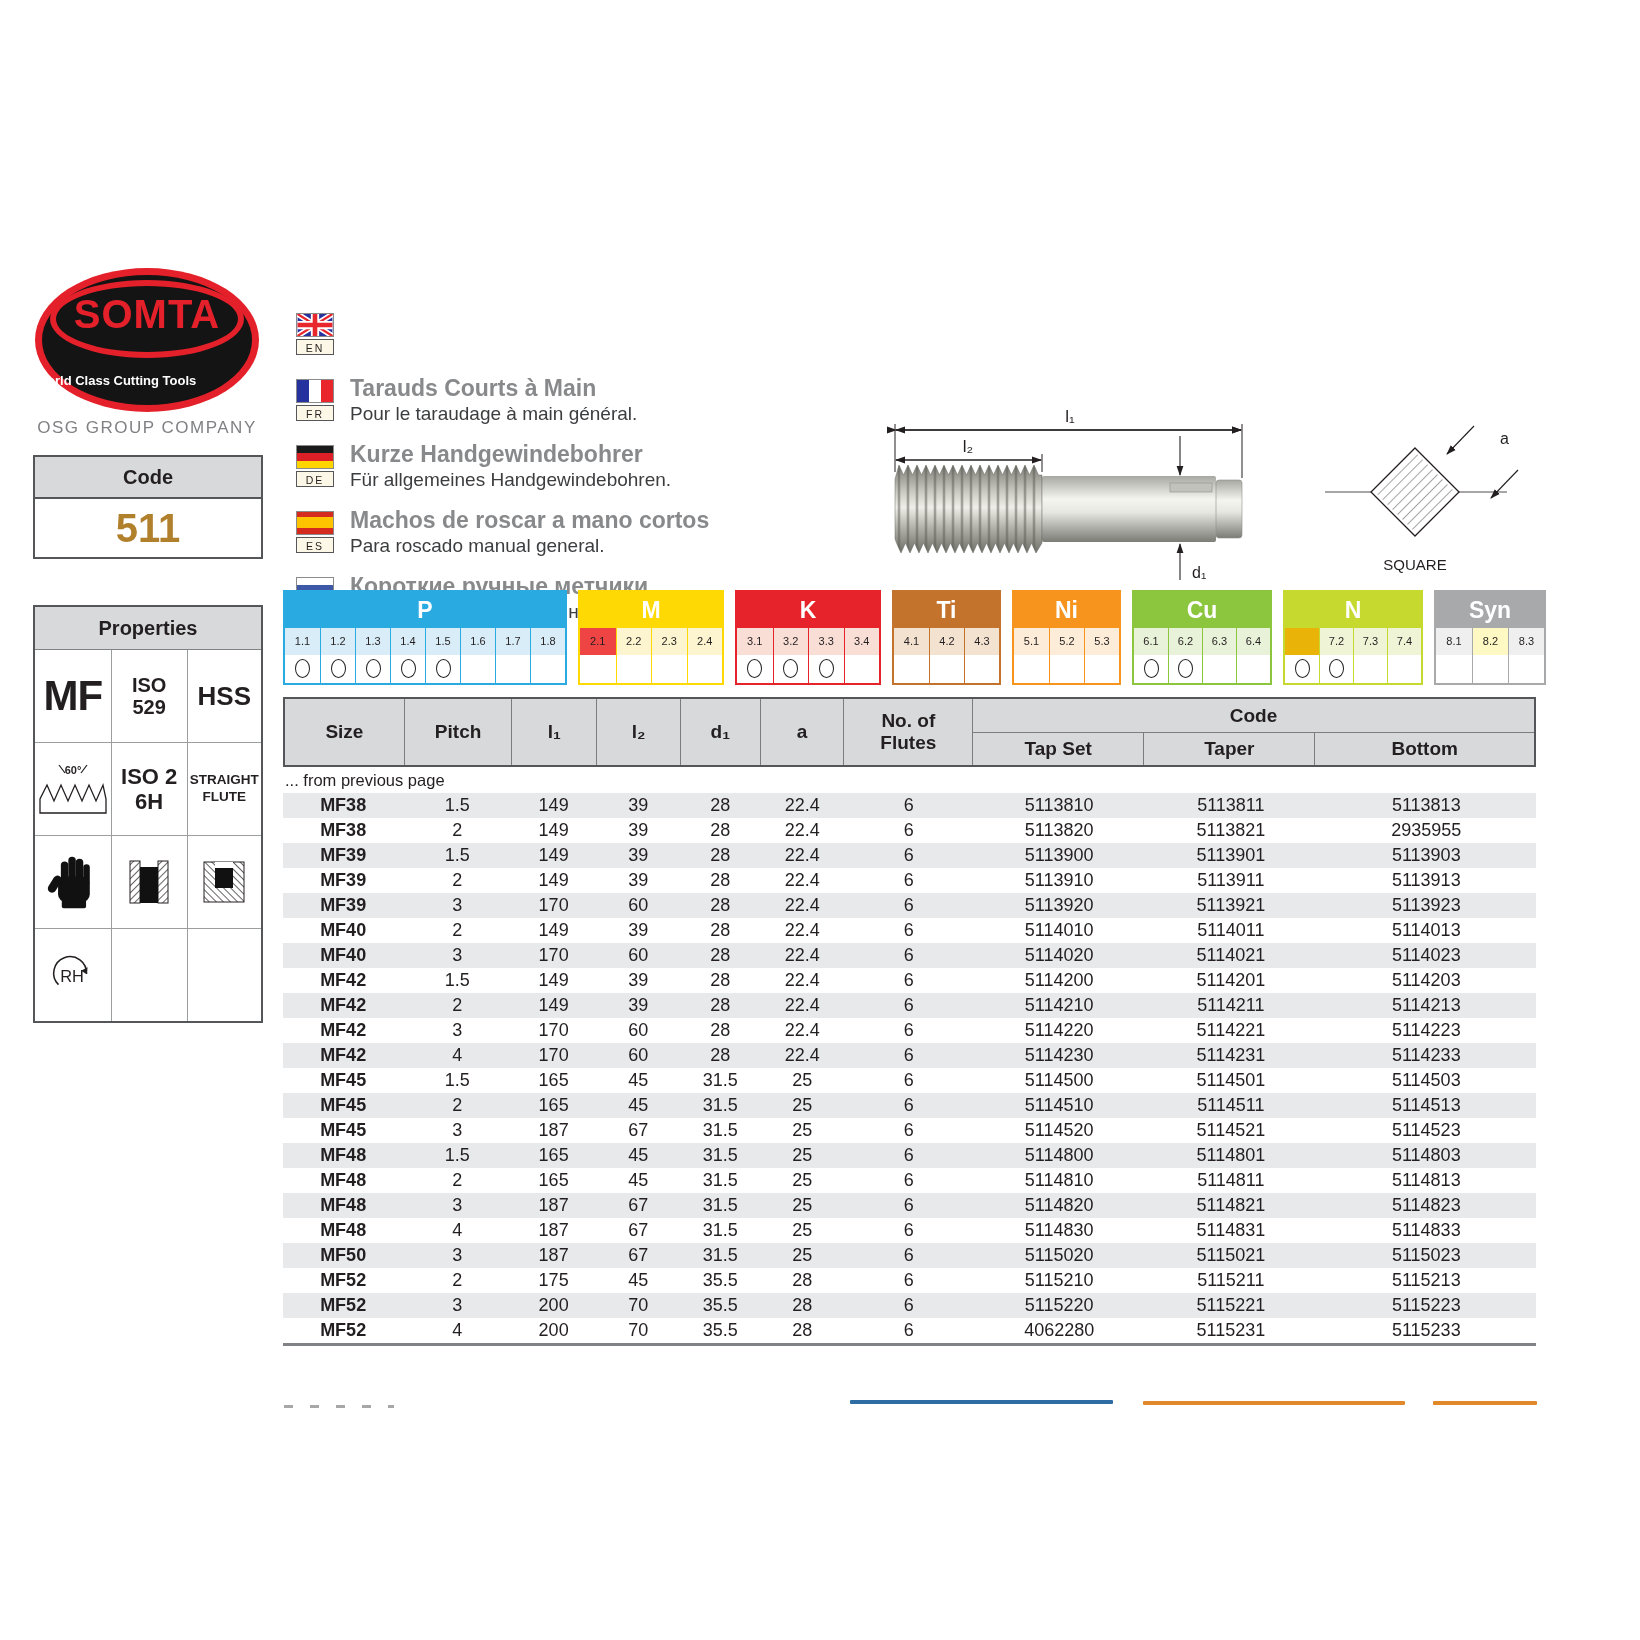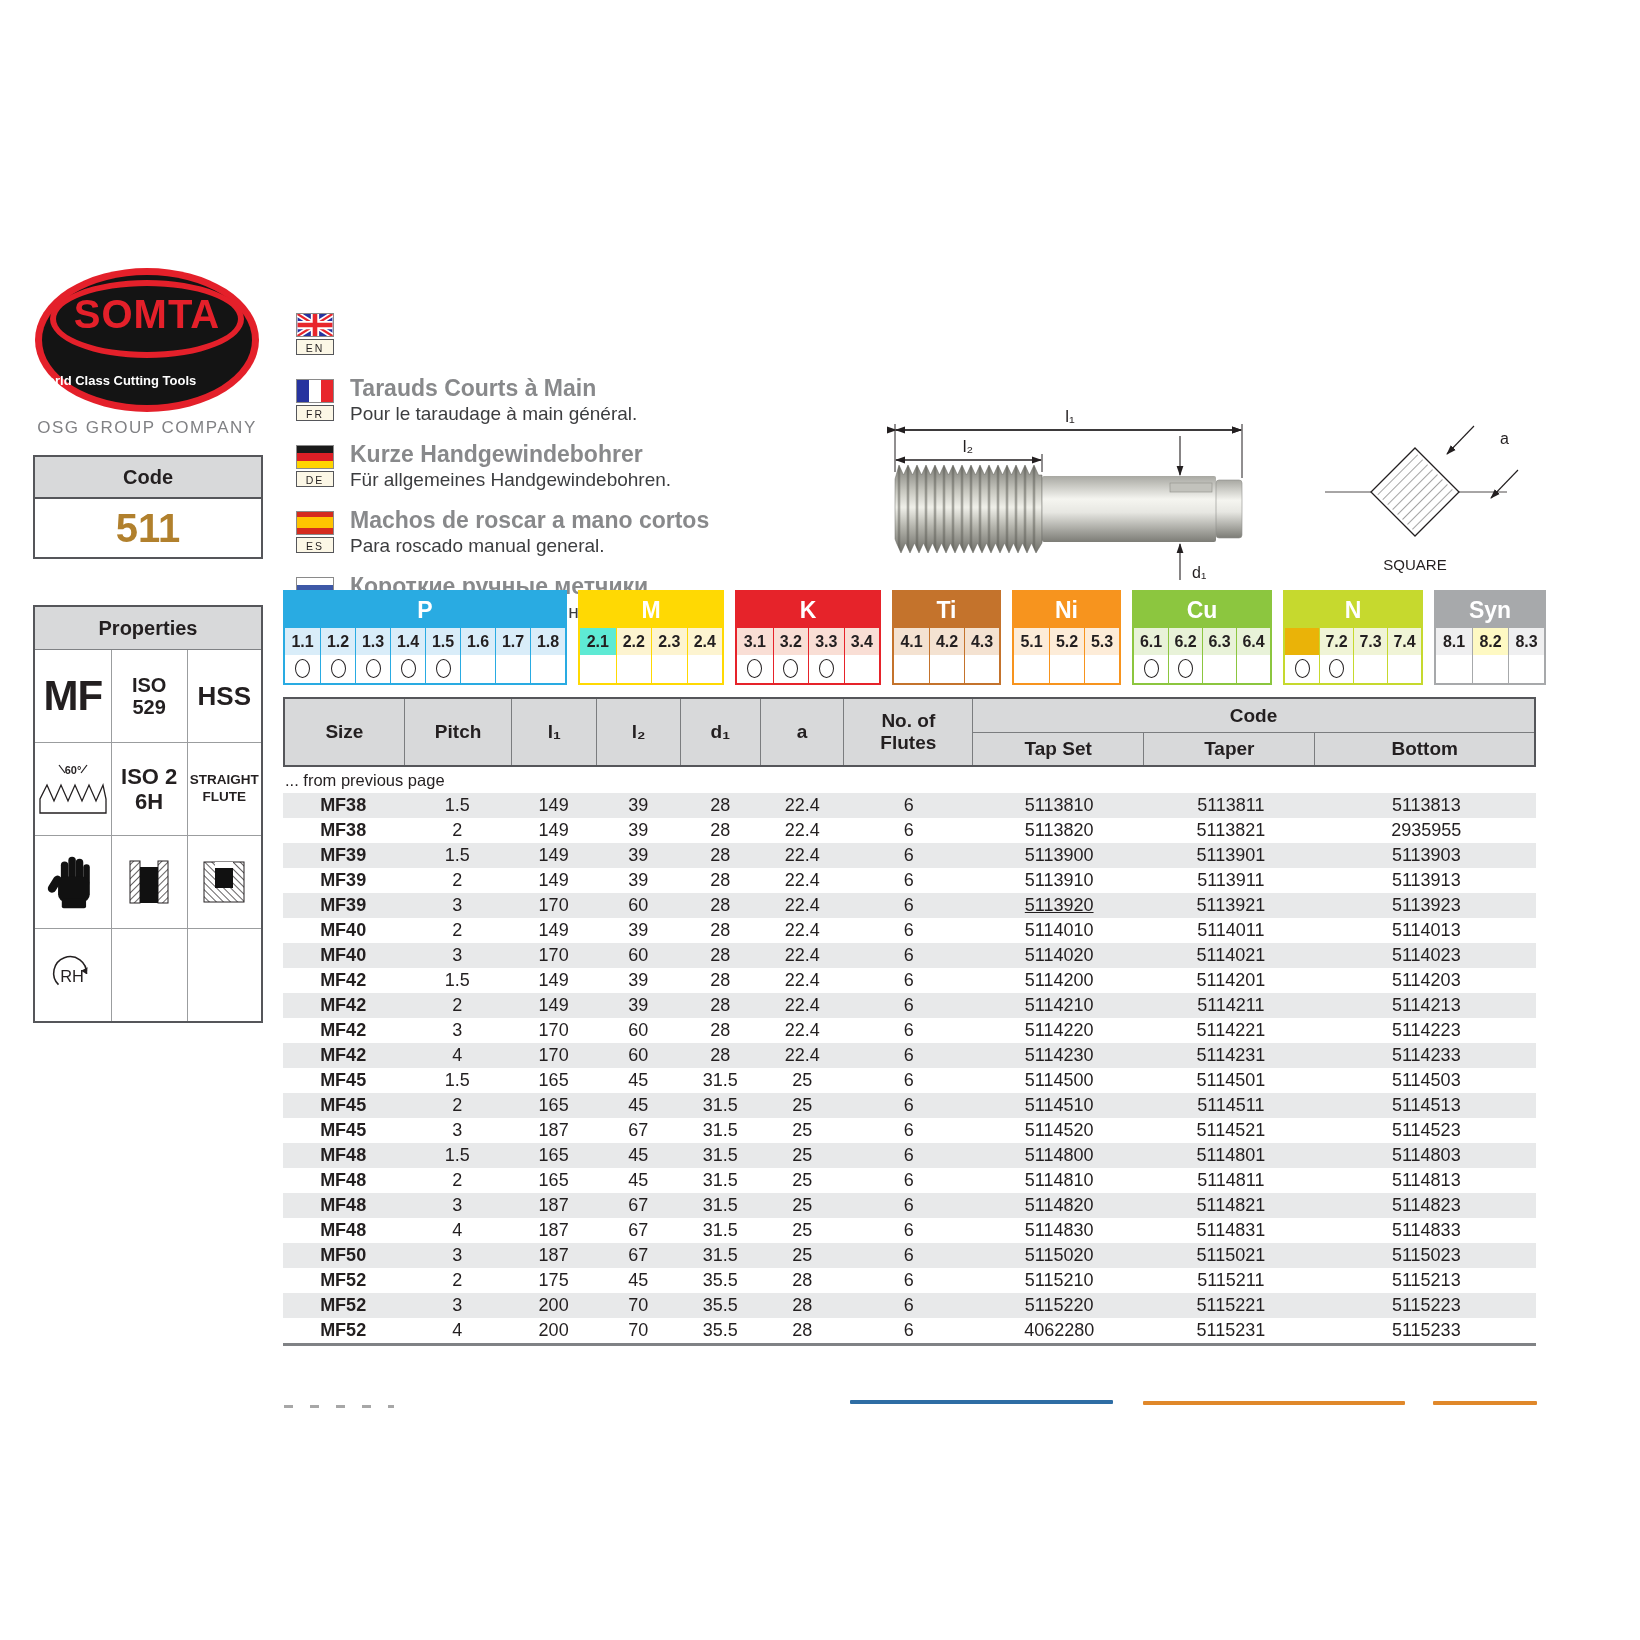--- a/index.html
+++ b/index.html
@@ -44,21 +44,21 @@
   .ltxt{margin-top:-4px;}
   .ltitle{font-size:23px;font-weight:bold;color:#88898b;}
   .lsub{font-size:19px;color:#3c3d3f;margin-top:1px;}
 
   
   #bands{left:283px;top:590px;display:flex;gap:11px;}
   .band{border:2px solid;box-sizing:content-box;background:#fff;}
   .band-h{height:36px;line-height:36px;text-align:center;color:#fff;font-weight:bold;font-size:23px;}
   .band-cells{display:flex;}
   .band-col{box-sizing:border-box;}
-  .band-num{height:27px;line-height:27px;text-align:center;font-weight:bold;font-size:16px;border-bottom:1px solid #ffffff;}
+  .band-num{height:27px;line-height:27px;text-align:center;font-weight:normal;font-size:11px;border-bottom:1px solid #ffffff;}
   .band-mark{height:27px;text-align:center;background:#fff;}
   .circ{display:inline-block;width:15px;height:19px;border:1.6px solid #231f20;border-radius:50%;margin-top:3px;box-sizing:border-box;}
 
   
   .ttable{left:283px;top:697px;width:1253px;}
   .thead{display:flex;border:2px solid #55565a;box-sizing:border-box;background:#d8d9da;height:70px;}
   .th{display:flex;align-items:center;justify-content:center;text-align:center;font-weight:bold;font-size:19px;border-right:1px solid #7b7d7f;box-sizing:border-box;line-height:1.15;}
   .codeblk{width:44.9%;display:flex;flex-direction:column;}
   .codeblk .top{height:34px;display:flex;align-items:center;justify-content:center;font-weight:bold;font-size:19px;border-bottom:1px solid #7b7d7f;box-sizing:border-box;}
   .codeblk .sub{flex:1;display:flex;}
@@ -330,21 +330,21 @@
         <div class="band-col" style="width: 35px; border-left: 1.5px solid rgb(41, 171, 226);">
           <div class="band-num" style="background: rgb(217, 237, 249);">1.8</div>
           <div class="band-mark"></div>
         </div>
       </div>
     </div>
     <div class="band" style="border-color: rgb(255, 217, 3);">
       <div class="band-h" style="background: rgb(255, 217, 3);">M</div>
       <div class="band-cells">
         <div class="band-col" style="width: 35.5px;">
-          <div class="band-num" style="background: #5eead4;">2.1</div>
+          <div class="band-num" style="background: #ef4444;">2.1</div>
           <div class="band-mark"></div>
         </div>
         <div class="band-col" style="width: 35.5px; border-left: 1.5px solid rgb(255, 217, 3);">
           <div class="band-num" style="background: rgb(253, 244, 208);">2.2</div>
           <div class="band-mark"></div>
         </div>
         <div class="band-col" style="width: 35.5px; border-left: 1.5px solid rgb(255, 217, 3);">
           <div class="band-num" style="background: rgb(253, 244, 208);">2.3</div>
           <div class="band-mark"></div>
         </div>
@@ -539,21 +539,21 @@
         <div class="td" style="width: 17.5%;">5113913</div>
       </div>
       <div class="trow shade">
         <div class="td b" style="width: 9.6%;">MF39</div>
         <div class="td" style="width: 8.6%;">3</div>
         <div class="td" style="width: 6.8%;">170</div>
         <div class="td" style="width: 6.7%;">60</div>
         <div class="td" style="width: 6.4%;">28</div>
         <div class="td" style="width: 6.7%;">22.4</div>
         <div class="td" style="width: 10.3%;">6</div>
-        <div class="td" style="width: 13.7%; text-decoration: underline;">5113920</div>
+        <div class="td" style="width: 13.7%;">5113920</div>
         <div class="td" style="width: 13.7%;">5113921</div>
         <div class="td" style="width: 17.5%;">5113923</div>
       </div>
       <div class="trow">
         <div class="td b" style="width: 9.6%;">MF40</div>
         <div class="td" style="width: 8.6%;">2</div>
         <div class="td" style="width: 6.8%;">149</div>
         <div class="td" style="width: 6.7%;">39</div>
         <div class="td" style="width: 6.4%;">28</div>
         <div class="td" style="width: 6.7%;">22.4</div>

